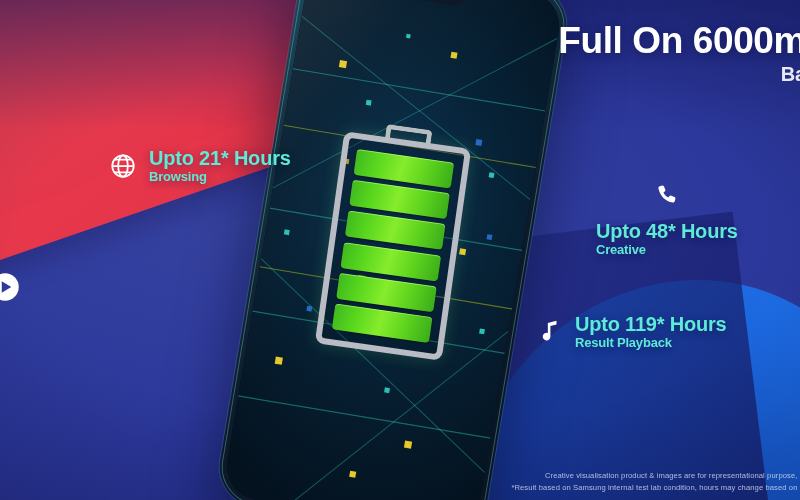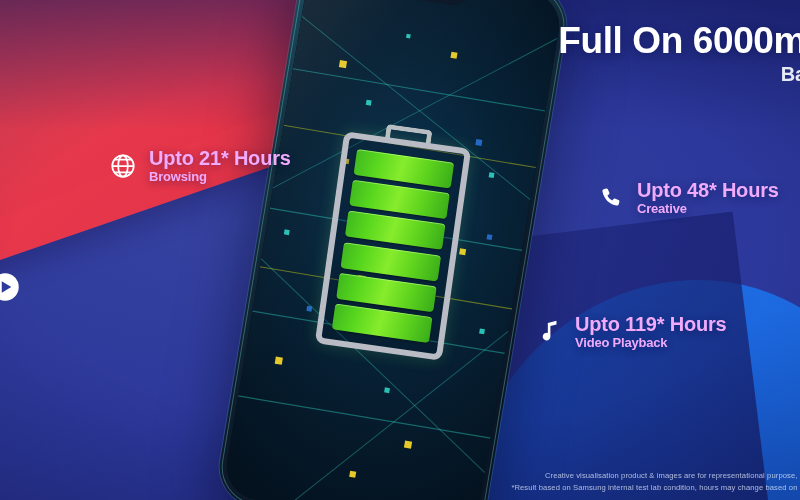--- a/index.html
+++ b/index.html
@@ -228,21 +228,21 @@
     letter-spacing: -0.2px;
   }
 
   
   .feat {
     position: absolute;
     display: flex;
     align-items: center;
     gap: 11px;
     z-index: 10;
-    color: #f0abfc;
+    color: #5eead4;
     text-shadow: 0 2px 8px rgba(10,16,70,0.45);
     white-space: nowrap;
   }
   .feat .ico {
     flex: 0 0 auto;
     width: 30px;
     height: 30px;
     display: flex;
     align-items: center;
     justify-content: center;
@@ -255,21 +255,21 @@
   }
   .feat .txt .t2 {
     font-size: 13px;
     font-weight: 700;
     line-height: 1.12;
     letter-spacing: -0.2px;
   }
 
   #feat-browsing       { left: 108px; top: 148px; }
   #feat-video-playback { left: -10px; top: 272px; }
-  #feat-calling        { left: 596px; top: 180px; }
+  #feat-calling        { left: 596px; top: 180px; flex-direction: column; }
   #feat-music-playback { left: 534px; top: 314px; }
 
   
   .disclaimer {
     position: absolute;
     right: -4px;
     bottom: 6px;
     text-align: right;
     z-index: 10;
     color: rgba(228,235,255,0.72);
@@ -432,21 +432,21 @@
   </div>
 
   <div class="feat" id="feat-music-playback">
     <span class="ico">
       <svg width="28" height="28" viewBox="0 0 24 24" fill="#fff">
         <path d="M11 4.2 18.4 2.4v3.1L13.2 6.8v9.1a3.3 3.3 0 1 1-2.2-3.1V4.2z"></path>
       </svg>
     </span>
     <span class="txt">
       <div class="t1">Upto 119* Hours</div>
-      <div class="t2">Video Playback</div>
+      <div class="t2">Result Playback</div>
     </span>
   </div>
 
   <div class="disclaimer">
     <div>Creative visualisation product &amp; images are for representational purpose, a</div>
     <div>*Result based on Samsung internal test lab condition, hours may change based on u</div>
   </div>
 
 </div>
 

